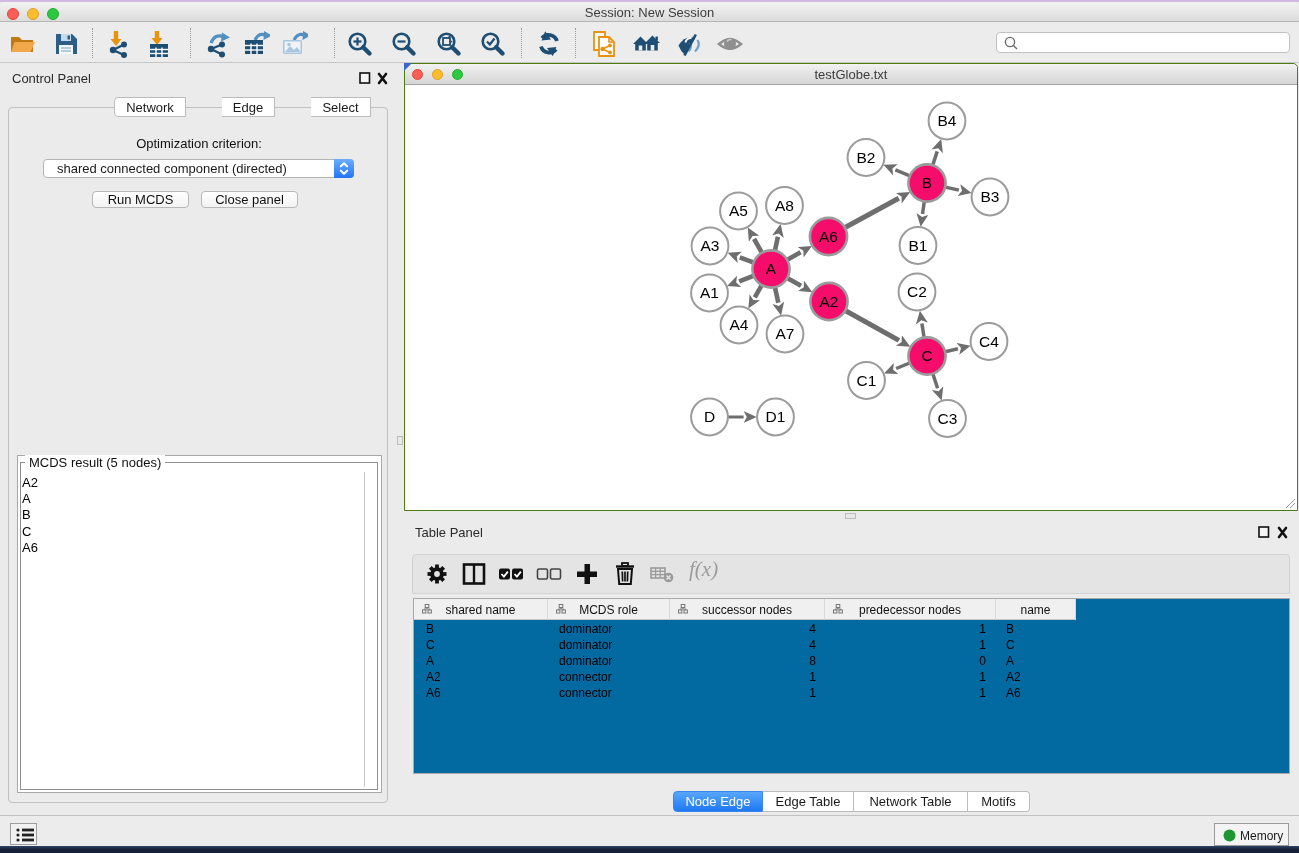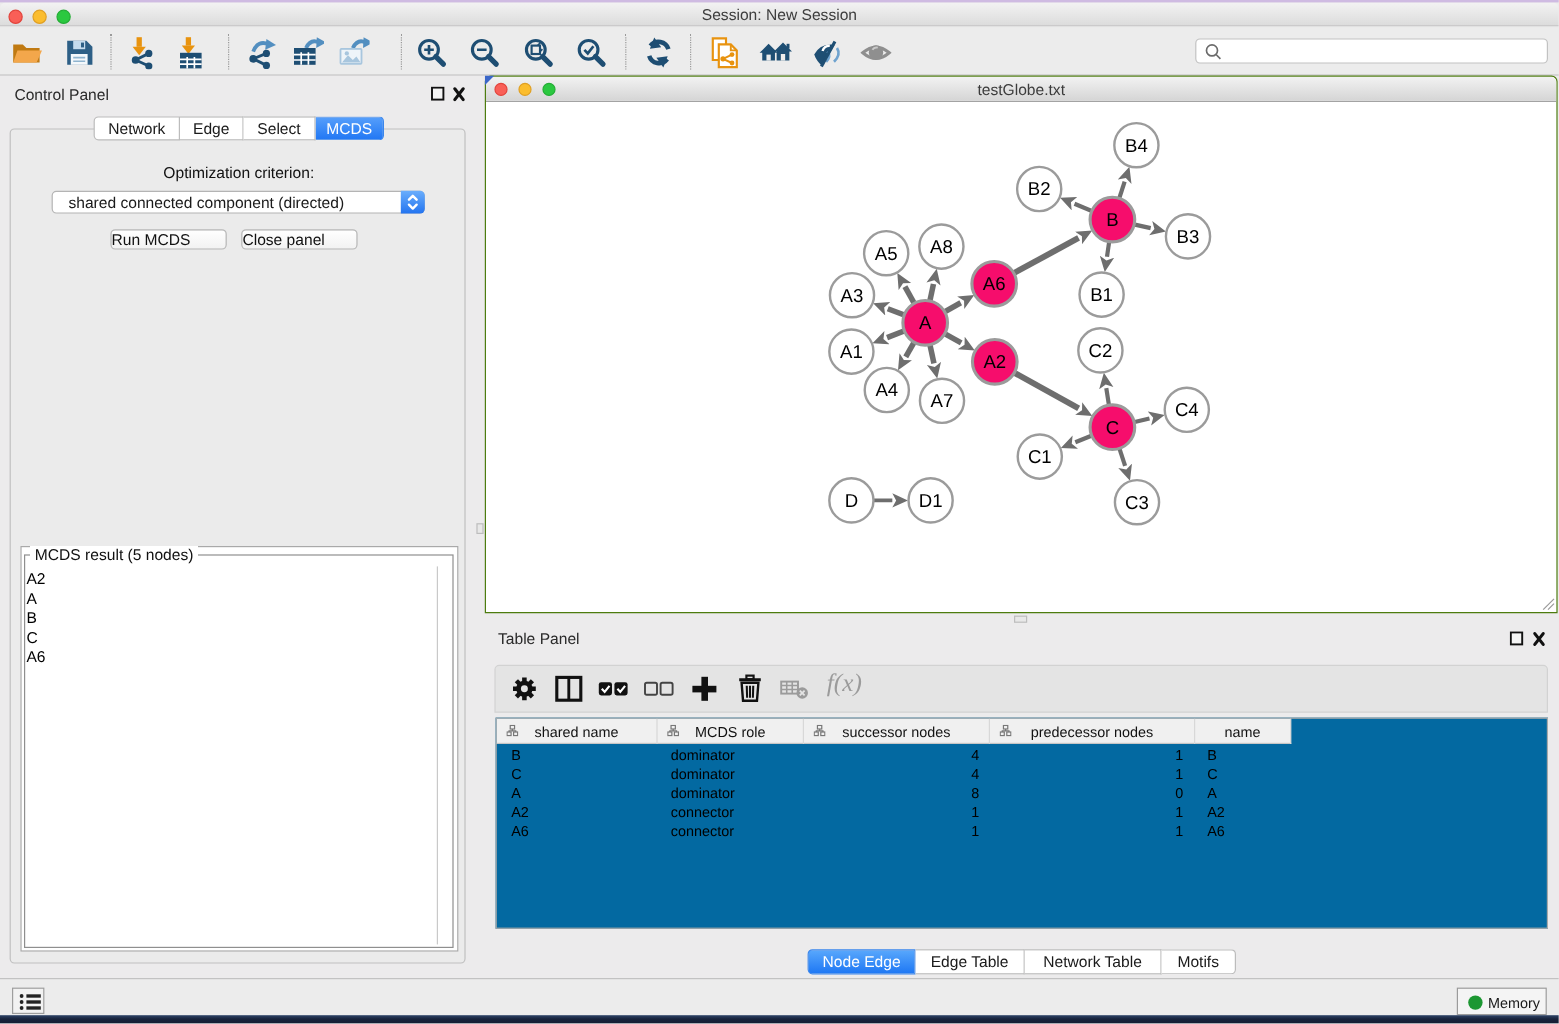--- a/index.html
+++ b/index.html
@@ -15,30 +15,30 @@
 .tl { position:absolute; top:6px; width:12px; height:12px; border-radius:50%; }
 #toolbar { left:0; top:23px; width:1299px; height:40px; background:#ececec; border-bottom:1px solid #c6c6c6; }
 .sep { position:absolute; top:5px; height:30px; width:0; border-left:1px dotted #9a9a9a; }
 #searchbox { position:absolute; left:996px; top:9px; width:294px; height:21px; background:#fff;
   border:1px solid #c2c2c2; border-radius:4px; }
 
 #cp-title { left:12px; top:71px; font-size:13px; color:#2a2a2a; }
 #cp-panel { left:8px; top:107px; width:380px; height:696px; border:1px solid #c0c0c0; border-radius:4px; background:#ebebeb; }
 .tabrow { position:absolute; top:97px; left:78px; height:20px; display:flex; font-size:13px; }
 .tabrow .tab { background:#fff; border:1px solid #bcbcbc; border-left:none; color:#1a1a1a;
-  display:flex; align-items:center; justify-content:center; }
+  display:flex; align-items:center; justify-content:center;margin-left:36px; }
 .tabrow .tab:first-child { border-left:1px solid #bcbcbc; border-radius:4px 0 0 4px; }
 .tabrow .tab.sel { background:linear-gradient(#559efb,#2278f4); color:#fff; border-color:#3a86ec; border-radius:0 4px 4px 0; }
 #opt-label { left:9px; top:136px; width:380px; text-align:center; font-size:13px; color:#111; }
 #dropdown { left:43px; top:159px; width:311px; height:19px; background:#fff; border:1px solid #b4b4b4; border-radius:4px; font-size:13px; }
 #dropdown .txt { position:absolute; left:13px; top:1px; }
 #dropdown .step { position:absolute; right:-1px; top:-1px; width:20px; height:19px; border-radius:0 4px 4px 0;
   background:linear-gradient(#6aaefc,#2374f0); }
 .aqbtn { position:absolute; height:17px; background:linear-gradient(#ffffff,#f2f2f2); border:1px solid #b8b8b8; border-radius:4px;
-  font-size:13px; text-align:left; color:#111; }
+  font-size:13px; text-align:center; color:#111; }
 #mcds-box { left:17px; top:455px; width:365px; height:338px; background:#fff; border:1px solid #a9a9a9; }
 #mcds-fs { position:absolute; left:2px; top:6px; right:3px; bottom:2px; border:1px solid #8f8f8f; }
 #mcds-legend { position:absolute; left:4px; top:-8px; background:#fff; padding:0 4px; font-size:13px; color:#111; }
 #mcds-list { position:absolute; left:4px; top:19px; font-size:13px; line-height:16.2px; color:#000; }
 #mcds-scroll { position:absolute; left:346px; top:16px; bottom:5px; width:1px; background:#c9c9c9; }
 
 #netwin { left:404px; top:63px; width:894px; height:448px; border:1px solid #4d7c0f; border-radius:5px 5px 0 0;
   background:#fff; }
 #nw-title { position:absolute; left:0; top:0; right:0; height:21px; background:linear-gradient(#f2f2f2,#d5d5d5);
   border-bottom:1px solid #a3a3a3; border-radius:5px 5px 0 0; }

